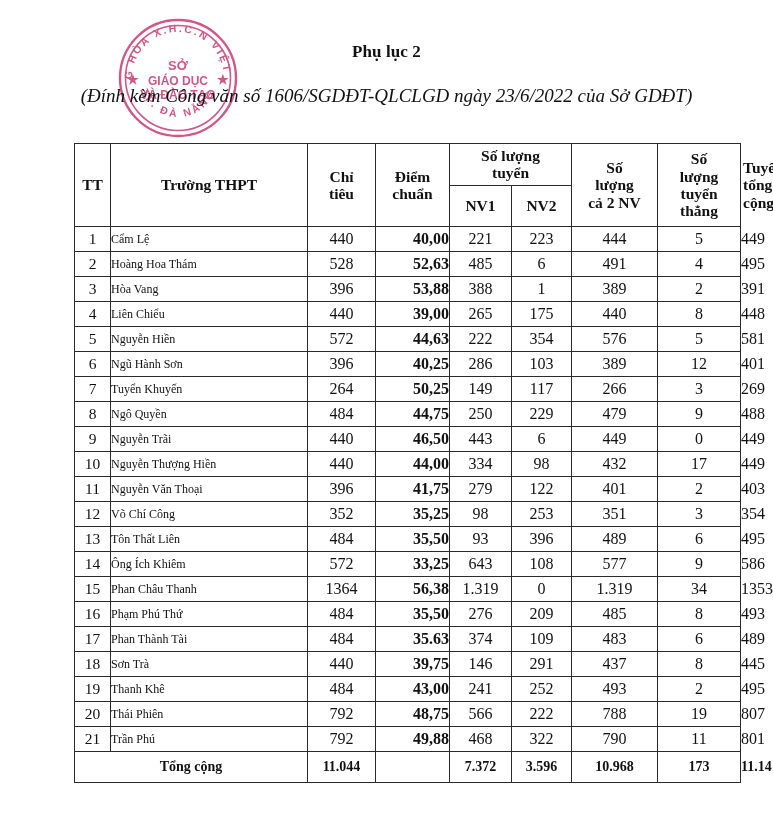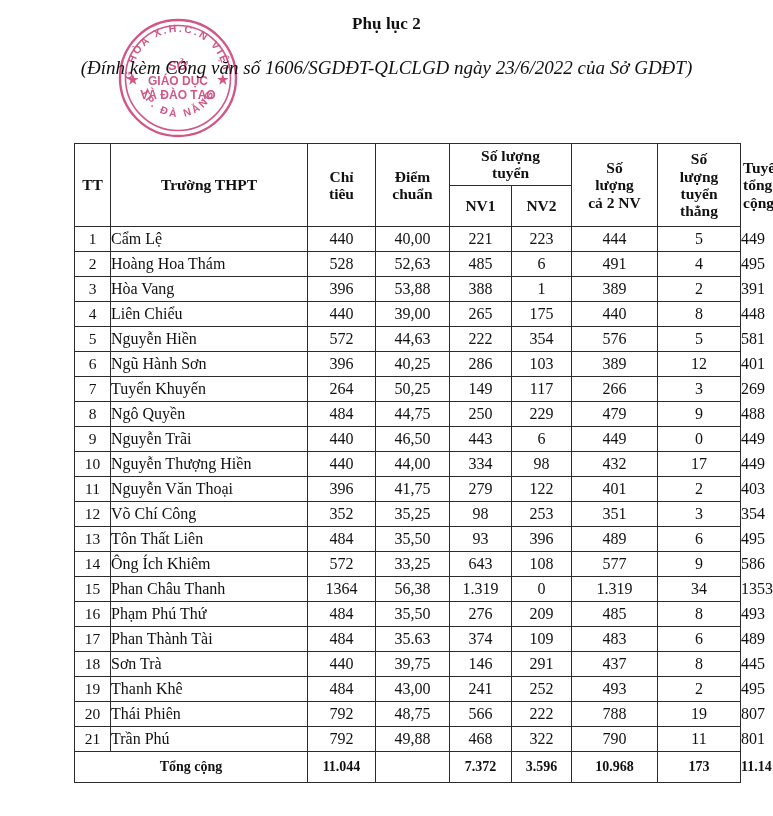--- a/index.html
+++ b/index.html
@@ -22,21 +22,21 @@
     height: 816px;
   }
 
   
   .header {
     position: absolute;
     left: 0;
     top: 0;
     width: 773px;
     text-align: center;
-    padding-top: 14px;
+    padding-top: 42px;
     box-sizing: border-box;
   }
   .appendix-label {
     font-size: 17px;
     font-weight: bold;
     line-height: 1.15;
     letter-spacing: 0.1px;
   }
   .title-line {
     font-size: 19px;
@@ -95,31 +95,31 @@
   .hdr-sub  { height: 36px; }
 
   tbody tr { height: 25px; }
   td.c-tt {
     text-align: center;
     font-size: 15.5px;
   }
   td.c-school {
     text-align: left;
     padding-left: 8px;
+    font-size: 12px;
+    white-space: nowrap;
+  }
+  td.c-num {
+    text-align: center;
     font-size: 16px;
-    white-space: nowrap;
-  }
-  td.c-num {
-    text-align: center;
+  }
+  td.c-score {
+    text-align: right;
     font-size: 16px;
-  }
-  td.c-score {
-    text-align: center;
-    font-size: 16px;
-    font-weight: normal;
+    font-weight: bold;
   }
   td.c-last {
     text-align: center;
     font-size: 16px;
   }
 
   
   tr.totals td {
     font-weight: bold;
     height: 30px;

